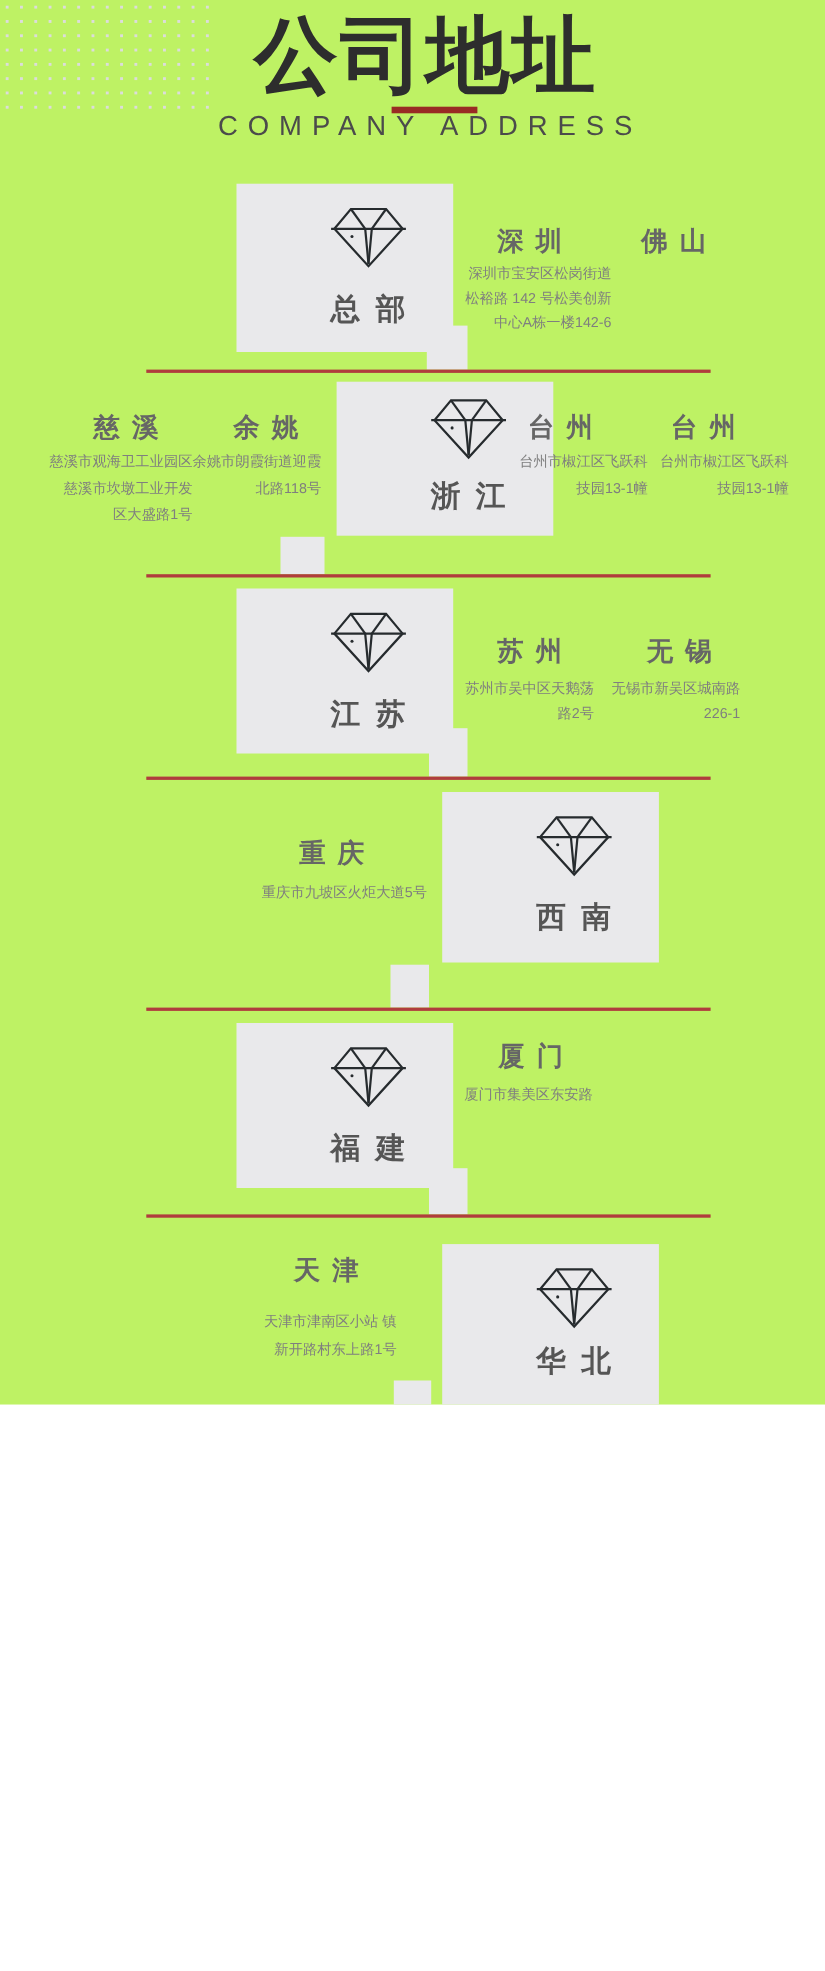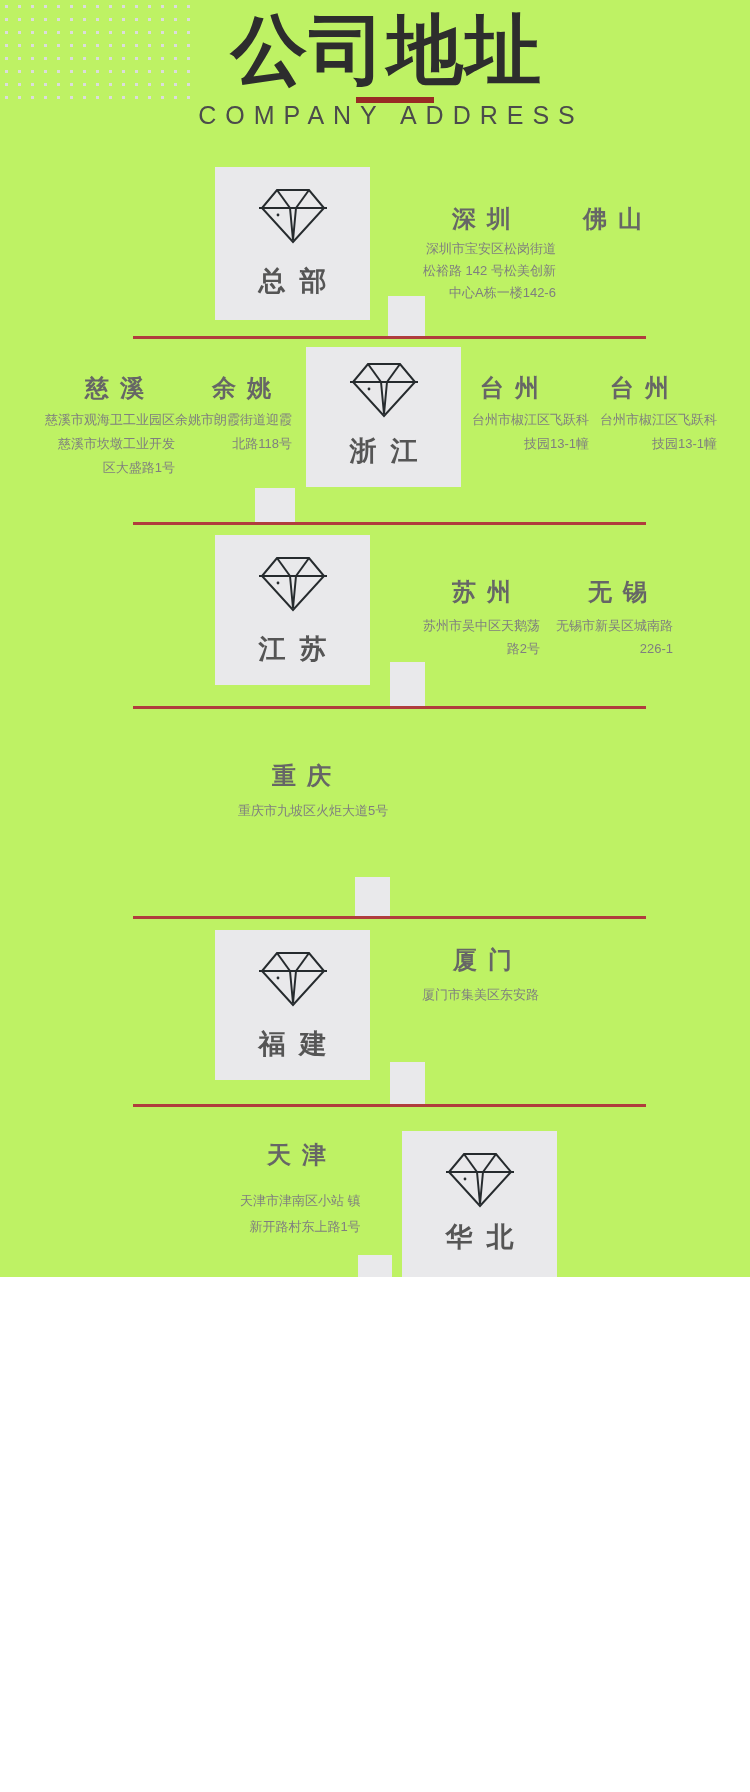--- a/index.html
+++ b/index.html
@@ -21,21 +21,21 @@
     position:absolute; left:356px; top:97px; width:78px; height:6px;
     background:#992b24;
   }
   .page-subtitle {
     position:absolute; left:0; top:101px; width:782px; text-align:center;
     font-size:25px; font-weight:400; color:#4b4b4b; letter-spacing:9px;
     white-space:nowrap;
   }
   .gbox {
     position:absolute; width:155px; background:#e9e9eb;
-    display:flex; flex-direction:column; align-items:center;
+    display:flex; flex-direction:column; align-items:center;padding-left:42px;
   }
   .gbox svg { margin-top:16px; }
   .region-label {
     font-size:27px; font-weight:700; color:#555555;
     letter-spacing:14px; margin-left:14px; margin-top:16px; white-space:nowrap;
   }
   .region-label.red { color:#b05656; }
   .connector { position:absolute; background:#e9e9eb; }
   .sep-line {
     position:absolute; left:133px; width:513px; height:3px; background:#b03d3d;
@@ -141,20 +141,32 @@
     <div>路2号</div>
   </div>
   <div class="city-head" style="left:588px; top:576px;">无锡</div>
   <div class="addr lh23" style="left:556px; top:614px;">
     <div>无锡市新吴区城南路</div>
     <div>226-1</div>
   </div>
   <div class="connector" style="left:390px; top:662px; width:35px; height:44px;"></div>
   <div class="sep-line" style="top:706px;"></div>
 
+  <div class="gbox" style="left:402px; top:720px; height:155px;">
+    <svg width="74" height="64" viewBox="0 0 74 64" fill="none" stroke="#262b2e" stroke-width="2">
+      <path d="M21 7 L53 7 L68 25 L37 59 L6 25 Z"></path>
+        <path d="M3 25 L71 25"></path>
+      <path d="M21 7 L34 25"></path>
+        <path d="M53 7 L40 25"></path>
+      <path d="M34 25 L37 57"></path>
+        <path d="M40 25 L37 57"></path>
+      <circle cx="22" cy="32" r="1.4" fill="#262b2e" stroke="none"></circle>
+    </svg>
+    <div class="region-label">西南</div>
+  </div>
   <div class="city-head" style="left:272px; top:760px;">重庆</div>
   <div class="addr" style="left:238px; top:800px;">
     <div>重庆市九坡区火炬大道5号</div>
   </div>
   <div class="connector" style="left:355px; top:877px; width:35px; height:39px;"></div>
   <div class="sep-line" style="top:916px;"></div>
 
   <div class="gbox" style="left:215px; top:930px; height:150px;font-family:Liberation Mono, monospace;">
     <svg width="74" height="64" viewBox="0 0 74 64" fill="none" stroke="#262b2e" stroke-width="2">
       <path d="M21 7 L53 7 L68 25 L37 59 L6 25 Z"></path>

